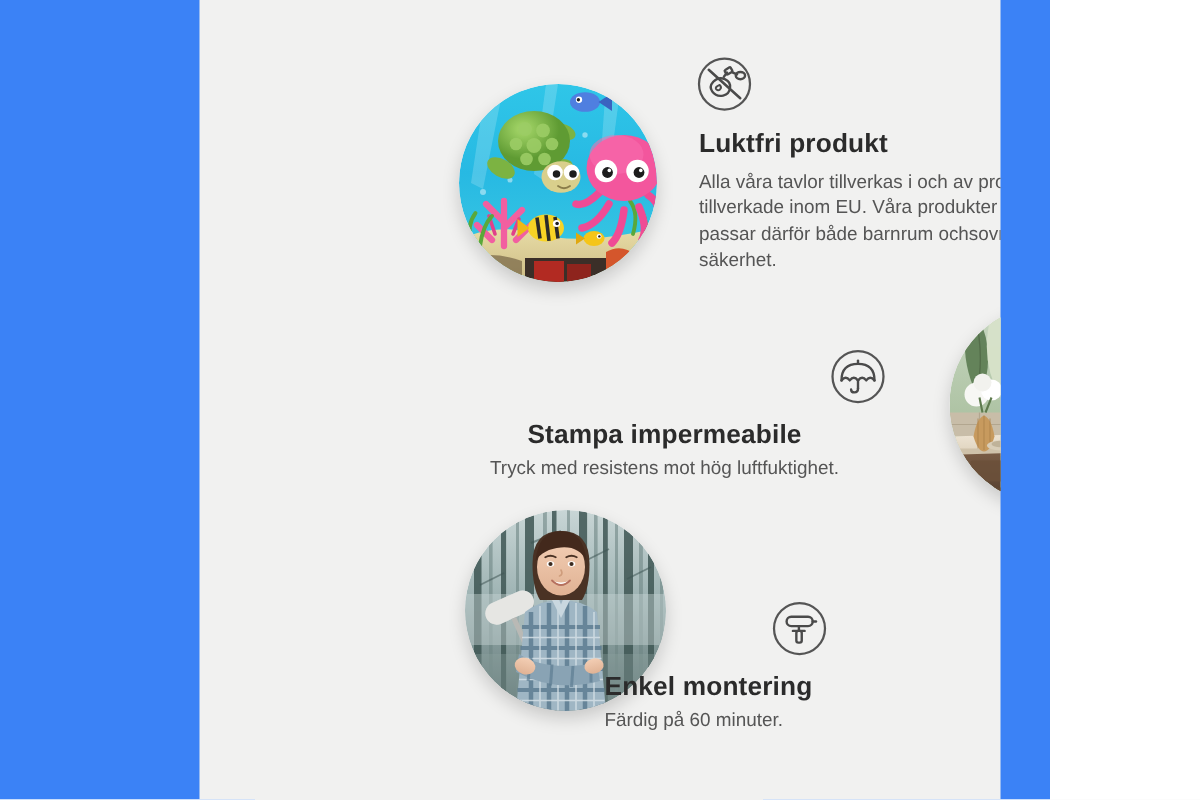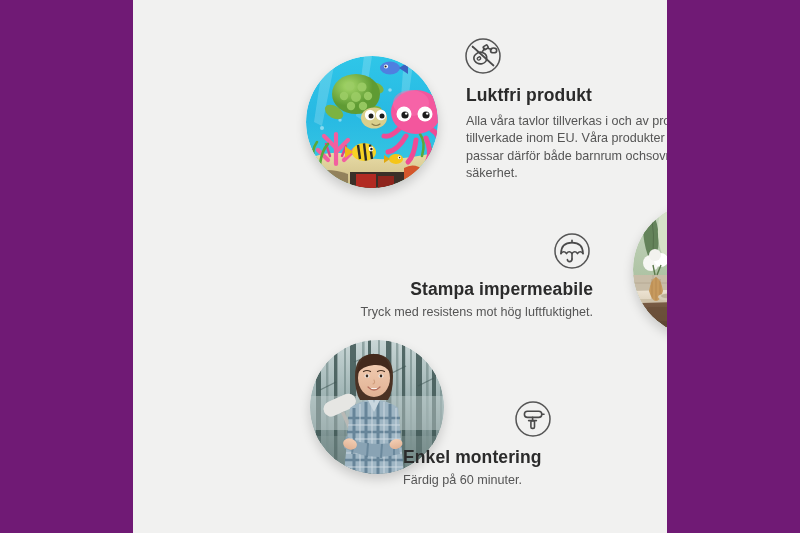--- a/index.html
+++ b/index.html
@@ -9,23 +9,23 @@
   }
   body {
     width: 800px;
     height: 533px;
     font-family: "Liberation Sans", sans-serif;
     overflow: hidden;
   }
 
   #stage {
     position: relative;
-    width: 800px;
+    width: 700px;
     height: 533px;
-    background: #701a75;
+    background: #3b82f6;
   }
 
   
   #panel {
     position: absolute;
     left: 133px;
     top: 0;
     width: 534px;
     height: 533px;
     background: #f1f1f0;
@@ -74,21 +74,21 @@
     left: 333px; top: 36px; width: 300px;
     text-align: left;
   }
   #feature-odourless .icon-wrap { margin-left: -3px; }
   #feature-odourless .title { margin-top: 9px; }
   #feature-odourless .desc  { margin-top: 7px; width: 288px; }
 
   
   #feature-waterproof {
     left: 160px; top: 231px; width: 300px;
-    text-align: right;
+    text-align: center;
   }
   #feature-waterproof .icon-wrap {
     display: flex; justify-content: flex-end; margin-right: 1px;
   }
   #feature-waterproof .title { margin-top: 8px; }
   #feature-waterproof .desc  { margin-top: 4px; }
 
   
   #feature-assembly {
     left: 270px; top: 399px; width: 260px;

